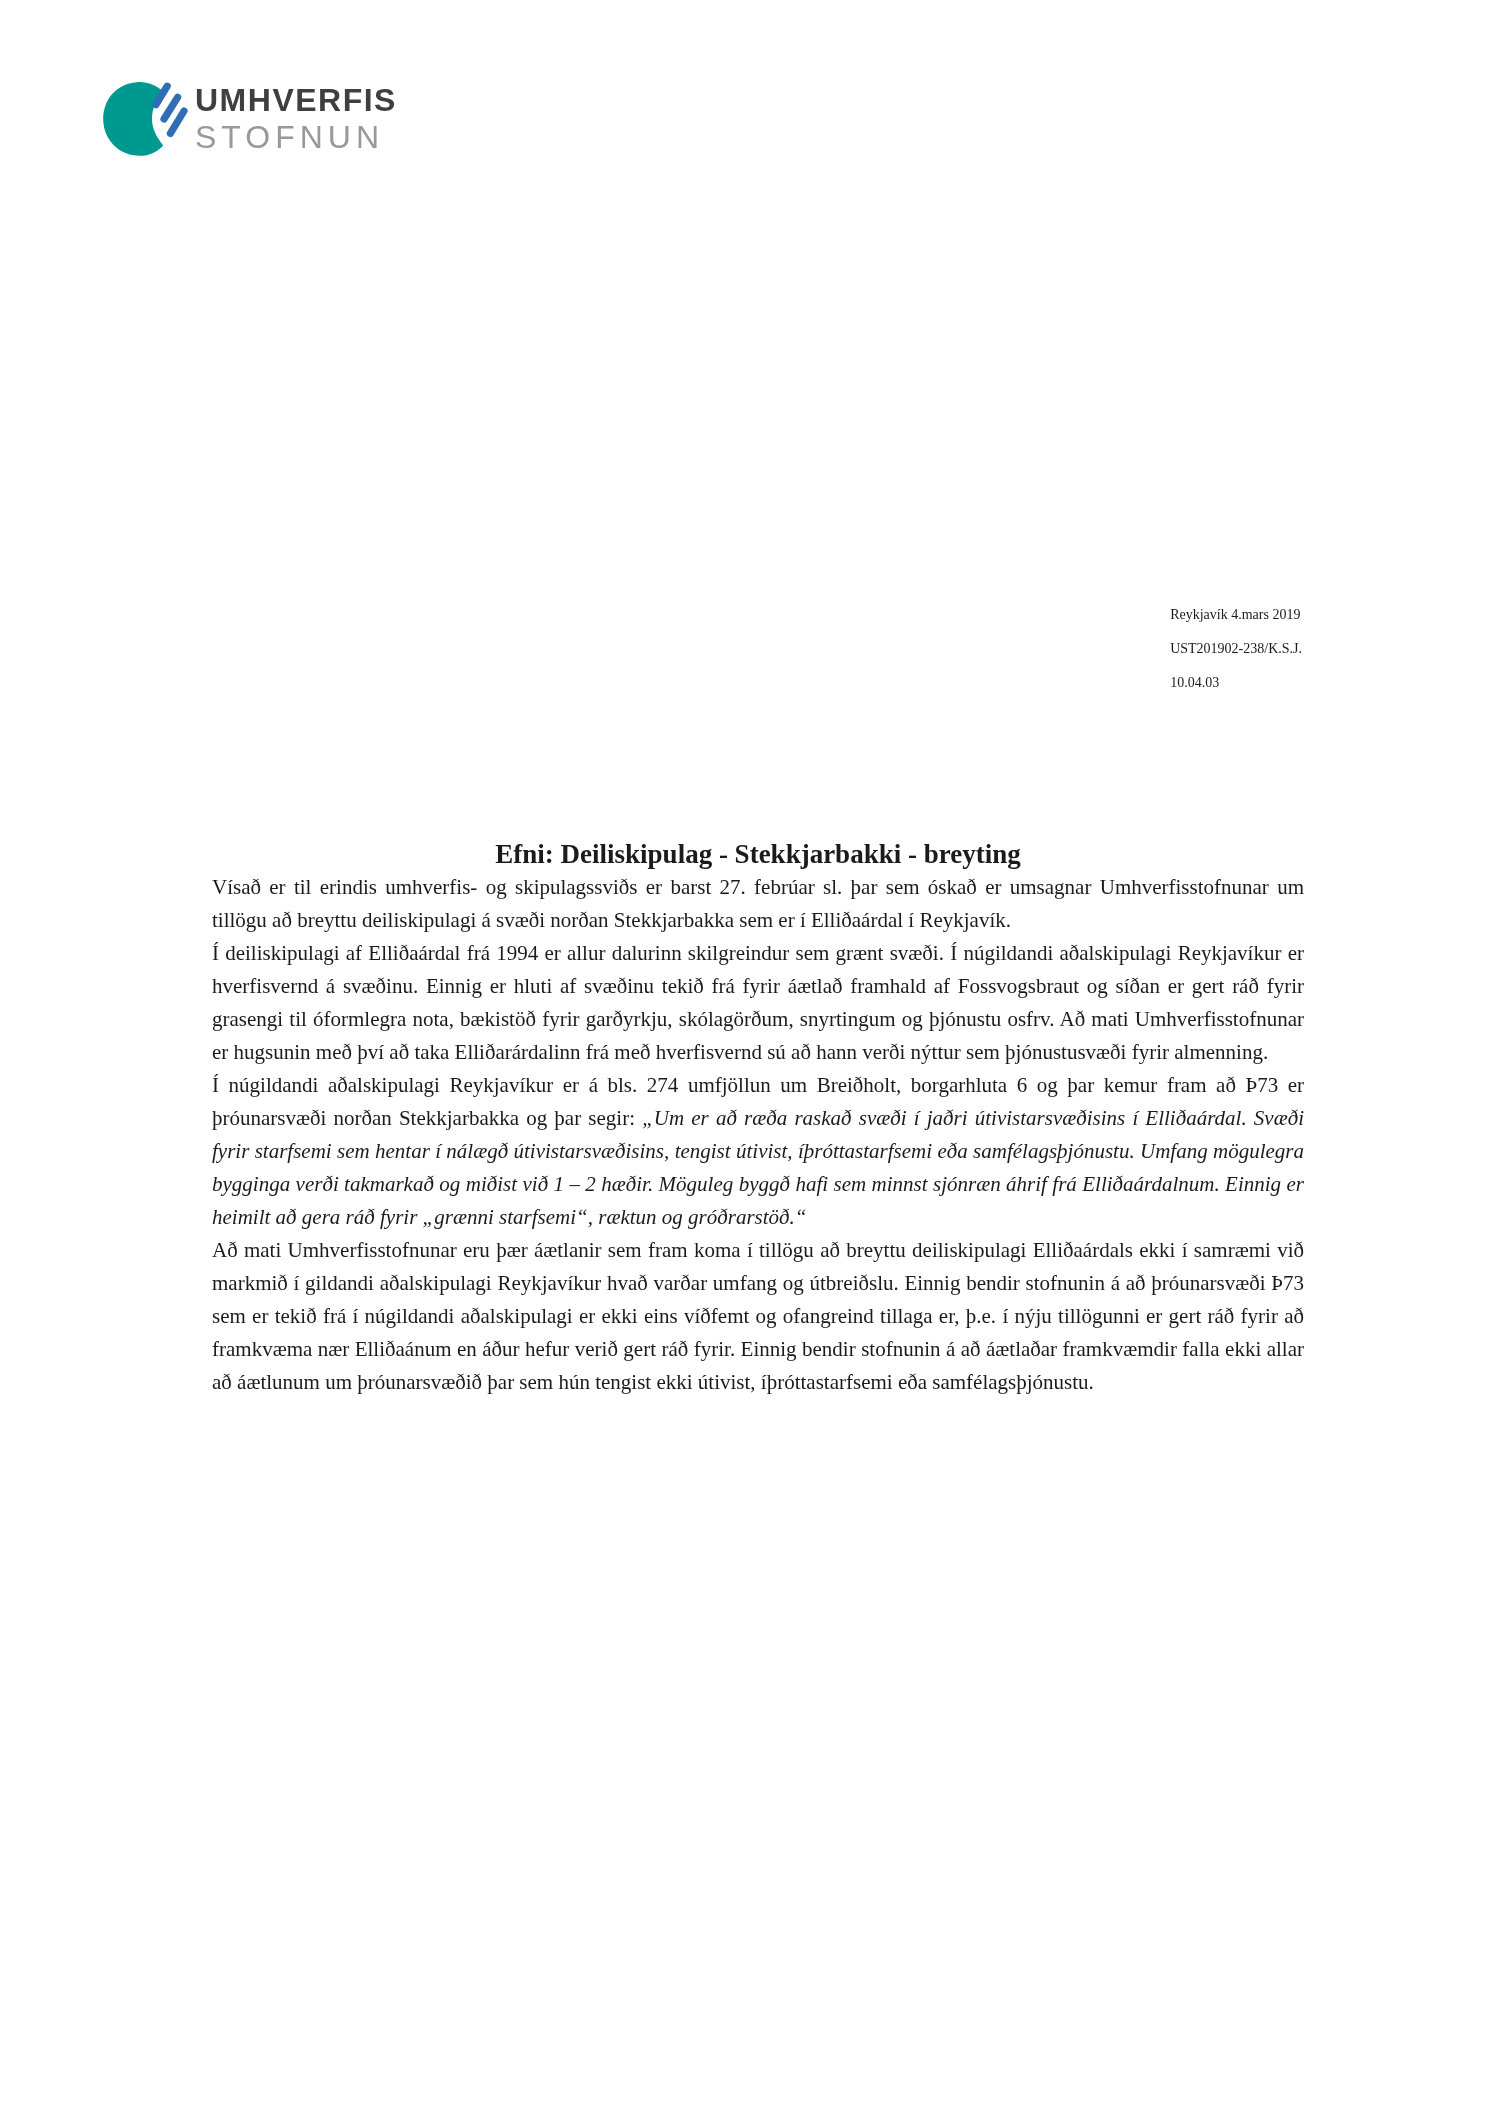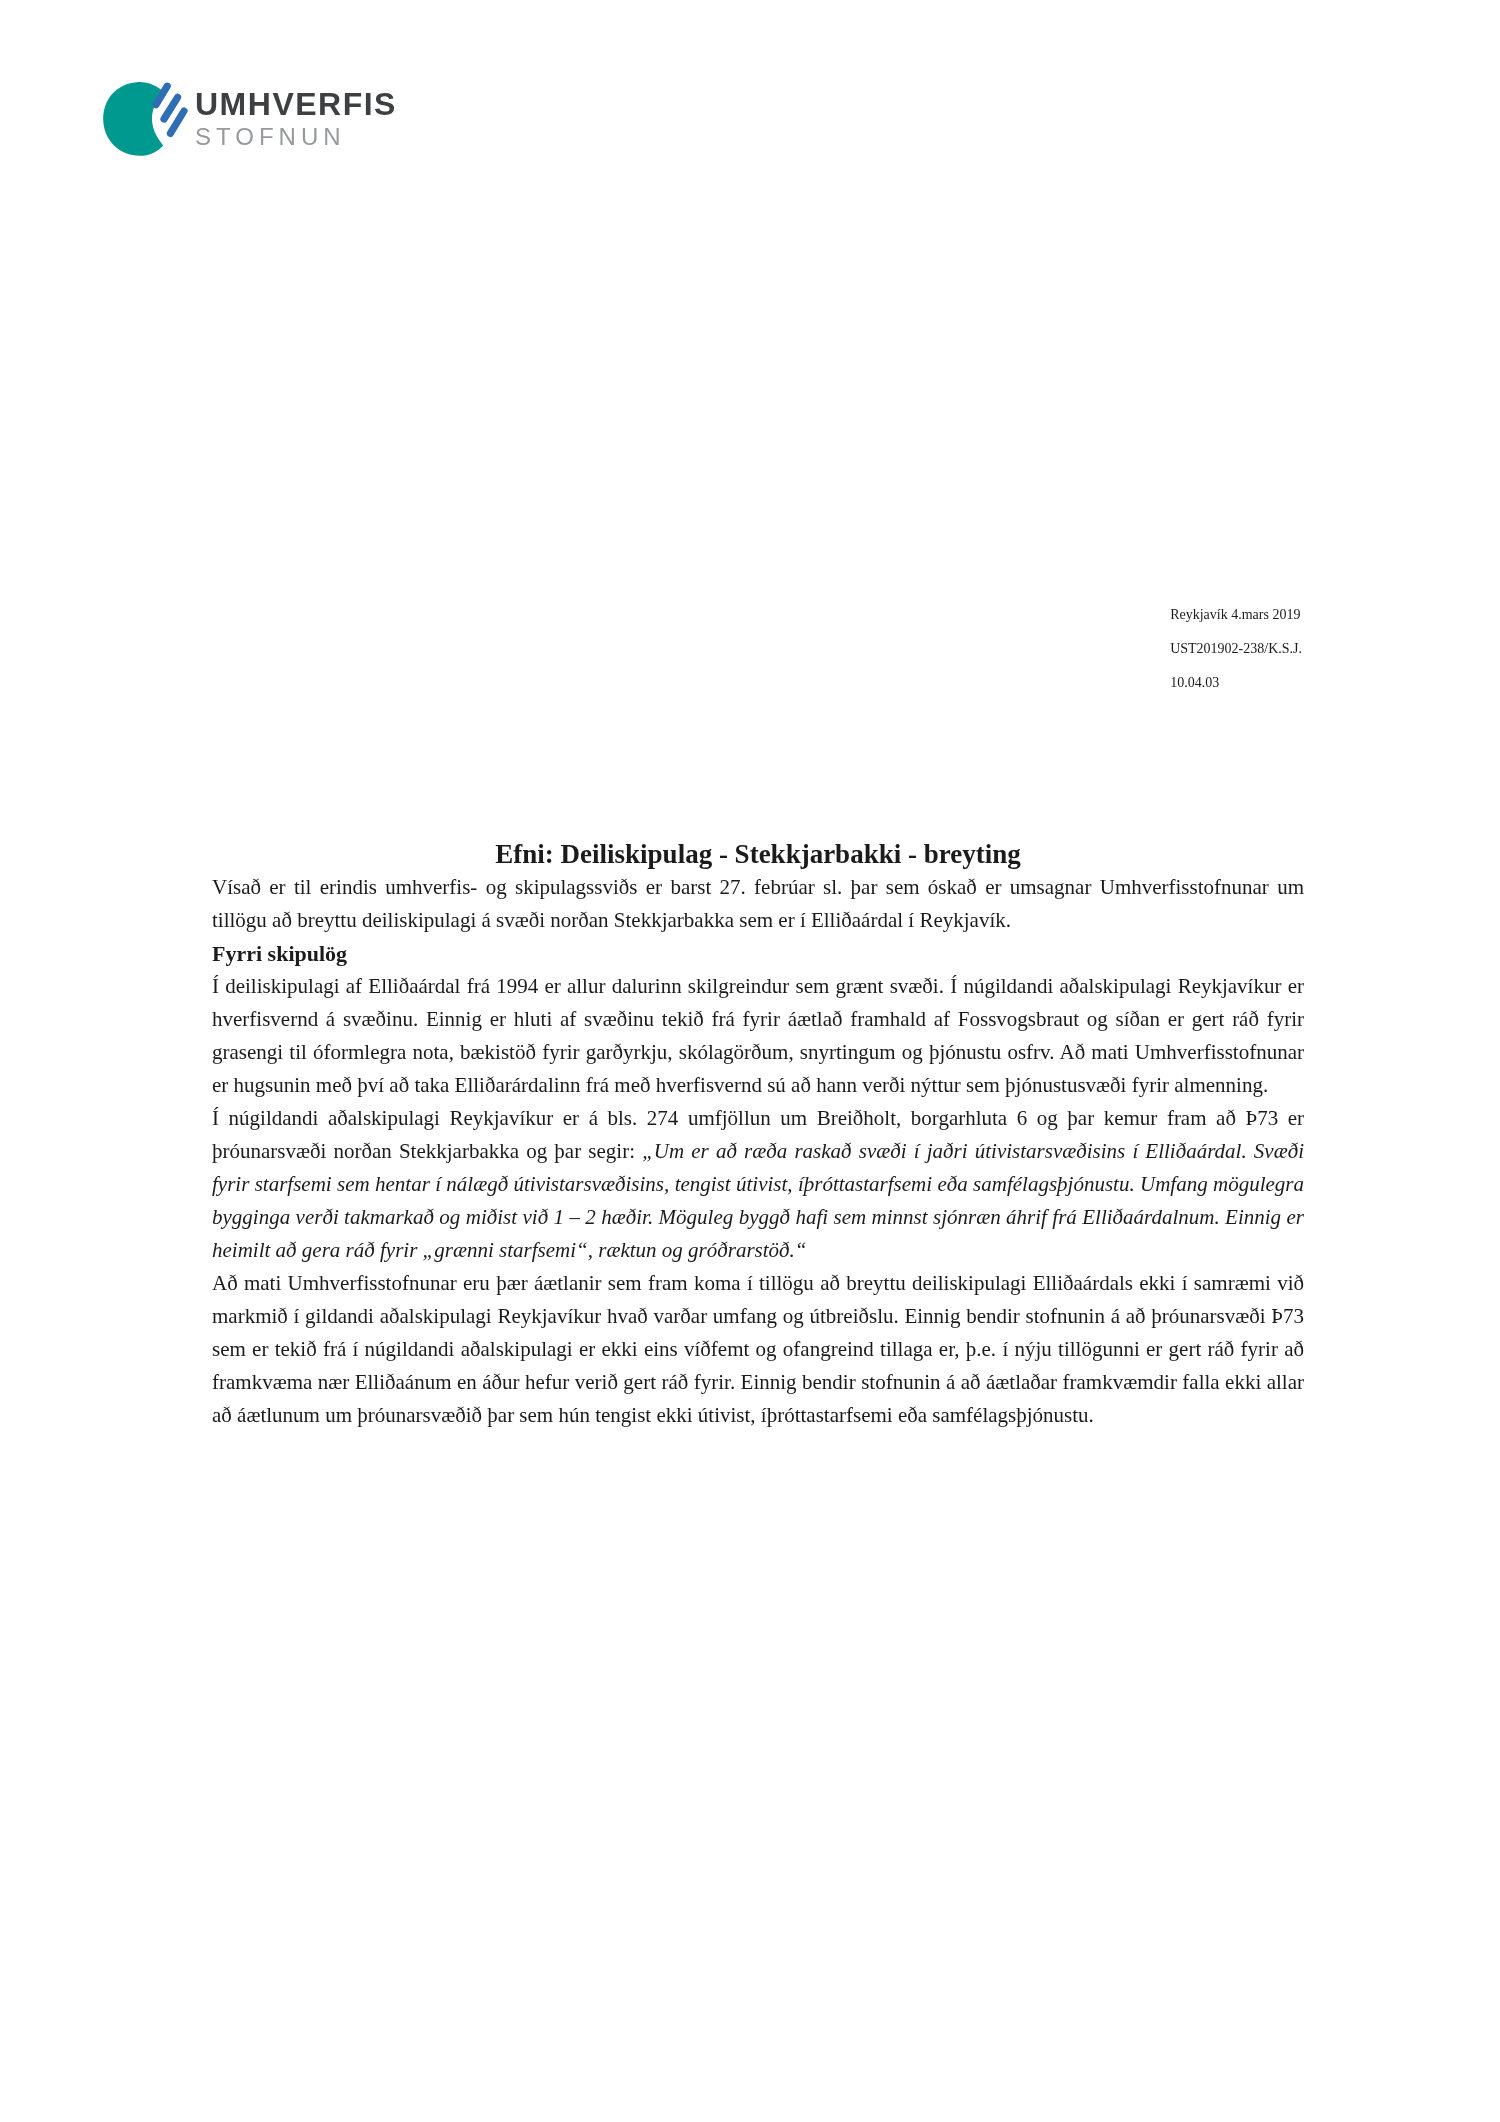--- a/index.html
+++ b/index.html
@@ -27,21 +27,21 @@
   .logo-icon { width: 88px; height: 86px; display: block; }
   .logo-text { font-family: "Liberation Sans", sans-serif; line-height: 1.1; }
   .logo-text .l1 {
     font-weight: 700;
     font-size: 32px;
     color: #3d3f41;
     letter-spacing: 1.5px;
   }
   .logo-text .l2 {
     font-weight: 400;
-    font-size: 24px;
+    font-size: 32px;
     color: #97999c;
     letter-spacing: 5px;
     margin-top: 2px;
   }
 
   
   .recipient {
     position: absolute;
     left: 212px;
     top: 293px;
@@ -126,21 +126,20 @@
     <div>Reykjavík 4.mars 2019</div>
     <div>UST201902-238/K.S.J.</div>
     <div>10.04.03</div>
   </div>
 
   <div class="content">
     <p class="subject">Efni: Deiliskipulag - Stekkjarbakki - breyting</p>
 
     <p class="para-intro">Vísað er til erindis umhverfis- og skipulagssviðs er barst 27. febrúar sl. þar sem óskað er umsagnar Umhverfisstofnunar um tillögu að breyttu deiliskipulagi á svæði norðan Stekkjarbakka sem er í Elliðaárdal í Reykjavík.</p>
 
-    <p class="section-heading">Fyrri skipulög</p>
 
     <p class="para-s1">Í deiliskipulagi af Elliðaárdal frá 1994 er allur dalurinn skilgreindur sem grænt svæði. Í núgildandi aðalskipulagi Reykjavíkur er hverfisvernd á svæðinu. Einnig er hluti af svæðinu tekið frá fyrir áætlað framhald af Fossvogsbraut og síðan er gert ráð fyrir grasengi til óformlegra nota, bækistöð fyrir garðyrkju, skólagörðum, snyrtingum og þjónustu osfrv. Að mati Umhverfisstofnunar er hugsunin með því að taka  Elliðarárdalinn frá með hverfisvernd sú að hann verði nýttur sem þjónustusvæði fyrir almenning.</p>
 
     <p class="para-quote"><span>Í núgildandi aðalskipulagi Reykjavíkur er á bls. 274 umfjöllun um Breiðholt, borgarhluta 6 og þar kemur fram að Þ73 er þróunarsvæði norðan Stekkjarbakka og þar segir: </span><span class="quote-seg">„Um er að ræða raskað svæði í jaðri útivistarsvæðisins í Elliðaárdal. Svæði fyrir starfsemi sem hentar í nálægð útivistarsvæðisins, tengist útivist, íþróttastarfsemi eða samfélagsþjónustu. Umfang mögulegra bygginga verði takmarkað og miðist við 1 – 2 hæðir. Möguleg byggð hafi sem minnst sjónræn áhrif frá Elliðaárdalnum. Einnig er heimilt að gera ráð fyrir „grænni starfsemi“, ræktun og gróðrarstöð.“</span></p>
 
     <p class="para-continuation">Að mati Umhverfisstofnunar eru þær áætlanir sem fram koma í tillögu að breyttu deiliskipulagi Elliðaárdals ekki í samræmi við markmið í gildandi aðalskipulagi Reykjavíkur hvað varðar umfang og útbreiðslu. Einnig bendir stofnunin á að þróunarsvæði Þ73 sem er tekið frá í núgildandi aðalskipulagi er ekki eins víðfemt og ofangreind tillaga er, þ.e. í nýju tillögunni er gert ráð fyrir að framkvæma nær Elliðaánum en áður hefur verið gert ráð fyrir. Einnig bendir stofnunin á að áætlaðar framkvæmdir falla ekki allar að áætlunum um þróunarsvæðið þar sem hún tengist ekki útivist, íþróttastarfsemi eða samfélagsþjónustu.</p>
   </div>
 
 
 </div>

